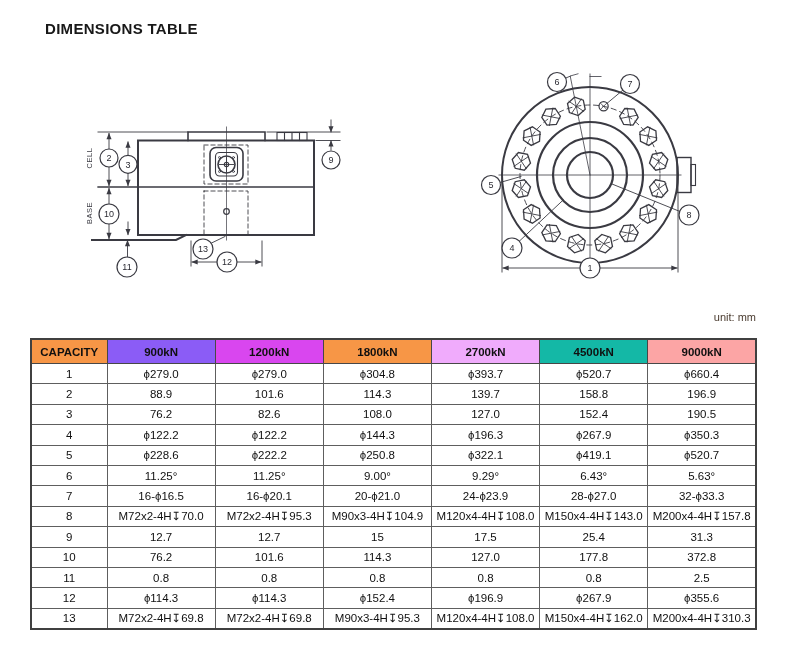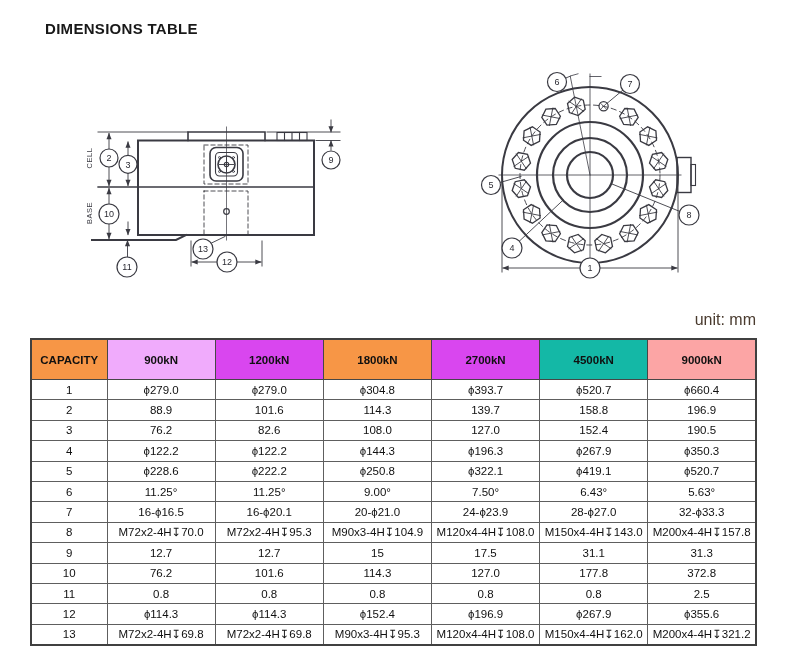--- a/index.html
+++ b/index.html
@@ -6,30 +6,30 @@
   .page{
     position:relative;width:787px;height:663px;background:#fff;overflow:hidden;
     font-family:"Liberation Sans","DejaVu Sans",sans-serif;color:#111;
   }
   .title{
     position:absolute;left:45px;top:20px;font-size:15px;font-weight:700;
     letter-spacing:.3px;color:#181818;
   }
   .drawing{position:absolute;left:60px;top:55px;width:705px;height:255px;}
   .unit{
-    position:absolute;right:31px;top:311px;font-size:16px;color:#4a3b2f;
+    position:absolute;right:31px;top:311px;font-size:11px;color:#4a3b2f;
   }
   .dims-table{
     position:absolute;left:30px;top:338px;width:727px;
     border-collapse:collapse;table-layout:fixed;
     font-size:11.5px;color:#101010;border:2.5px solid #404040;
   }
   .dims-table th{
     height:23px;font-weight:700;border:1.6px solid #474747;
-    text-align:center;padding:8px;color:#101010;
+    text-align:center;padding:0;color:#101010;
   }
   .dims-table td{
     height:19.4px;border:1.5px solid #5e5e5e;text-align:center;padding:0;
     white-space:nowrap;overflow:hidden;
   }
   .dims-table col.cap{width:76px;}
   svg text{font-family:"Liberation Sans","DejaVu Sans",sans-serif;}
   .co-circle{fill:#fff;stroke:#3a3a42;stroke-width:1.2;}
   .co-text{font-size:9px;fill:#2b2b33;text-anchor:middle;}
   .dlabel{font-size:7.5px;fill:#3a3a42;letter-spacing:.5px;text-anchor:middle;}
@@ -277,24 +277,24 @@
   <div class="unit">unit: mm</div>
 
   <table class="dims-table">
     <colgroup>
         <col class="cap">
         <col span="6">
       </colgroup>
     <thead>
         <tr id="thead-row">
           <th style="background: rgb(247, 150, 70);">CAPACITY</th>
-          <th style="background: #f0abfc;">900kN</th>
+          <th style="background: #8b5cf6;">900kN</th>
           <th style="background: #d946ef;">1200kN</th>
           <th style="background: rgb(247, 150, 70);">1800kN</th>
-          <th style="background: #d946ef;">2700kN</th>
+          <th style="background: #f0abfc;">2700kN</th>
           <th style="background: #14b8a6;">4500kN</th>
           <th style="background: #fca5a5;">9000kN</th>
         </tr>
       </thead>
     <tbody id="table-body">
         <tr>
           <td>1</td>
           <td>ϕ279.0</td>
           <td>ϕ279.0</td>
           <td>ϕ304.8</td>
@@ -336,21 +336,21 @@
           <td>ϕ250.8</td>
           <td>ϕ322.1</td>
           <td>ϕ419.1</td>
           <td>ϕ520.7</td>
         </tr>
         <tr>
           <td>6</td>
           <td>11.25°</td>
           <td>11.25°</td>
           <td>9.00°</td>
-          <td>7.50°</td>
+          <td>9.29°</td>
           <td>6.43°</td>
           <td>5.63°</td>
         </tr>
         <tr>
           <td>7</td>
           <td>16-ϕ16.5</td>
           <td>16-ϕ20.1</td>
           <td>20-ϕ21.0</td>
           <td>24-ϕ23.9</td>
           <td>28-ϕ27.0</td>
@@ -364,21 +364,21 @@
           <td>M120x4-4H↧108.0</td>
           <td>M150x4-4H↧143.0</td>
           <td>M200x4-4H↧157.8</td>
         </tr>
         <tr>
           <td>9</td>
           <td>12.7</td>
           <td>12.7</td>
           <td>15</td>
           <td>17.5</td>
-          <td>31.1</td>
+          <td>25.4</td>
           <td>31.3</td>
         </tr>
         <tr>
           <td>10</td>
           <td>76.2</td>
           <td>101.6</td>
           <td>114.3</td>
           <td>127.0</td>
           <td>177.8</td>
           <td>372.8</td>
@@ -401,18 +401,18 @@
           <td>ϕ267.9</td>
           <td>ϕ355.6</td>
         </tr>
         <tr>
           <td>13</td>
           <td>M72x2-4H↧69.8</td>
           <td>M72x2-4H↧69.8</td>
           <td>M90x3-4H↧95.3</td>
           <td>M120x4-4H↧108.0</td>
           <td>M150x4-4H↧162.0</td>
-          <td>M200x4-4H↧321.2</td>
+          <td>M200x4-4H↧310.3</td>
         </tr>
       </tbody>
   </table>
 
 </div>
 
 </body></html>

